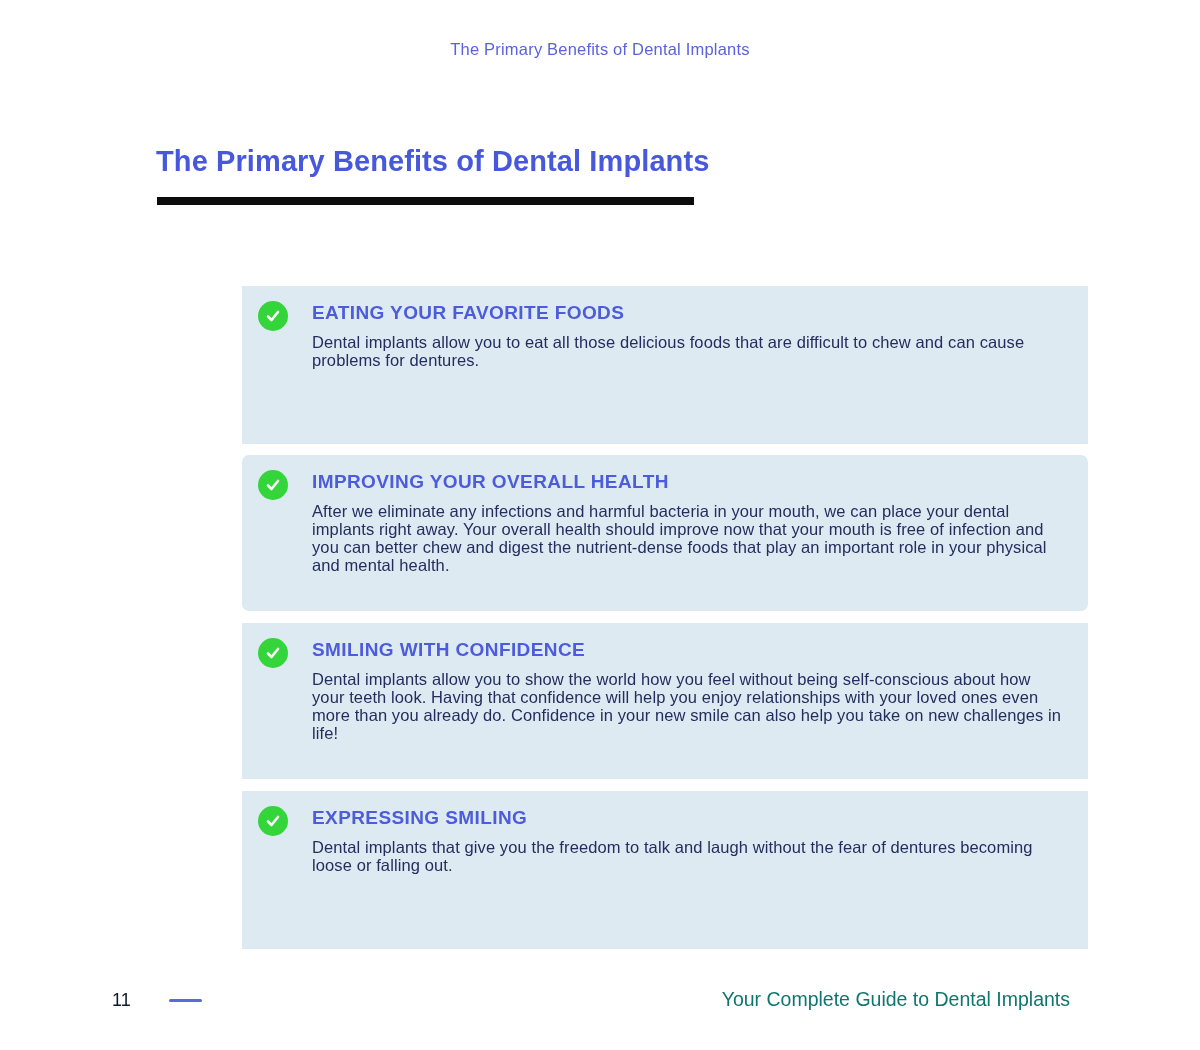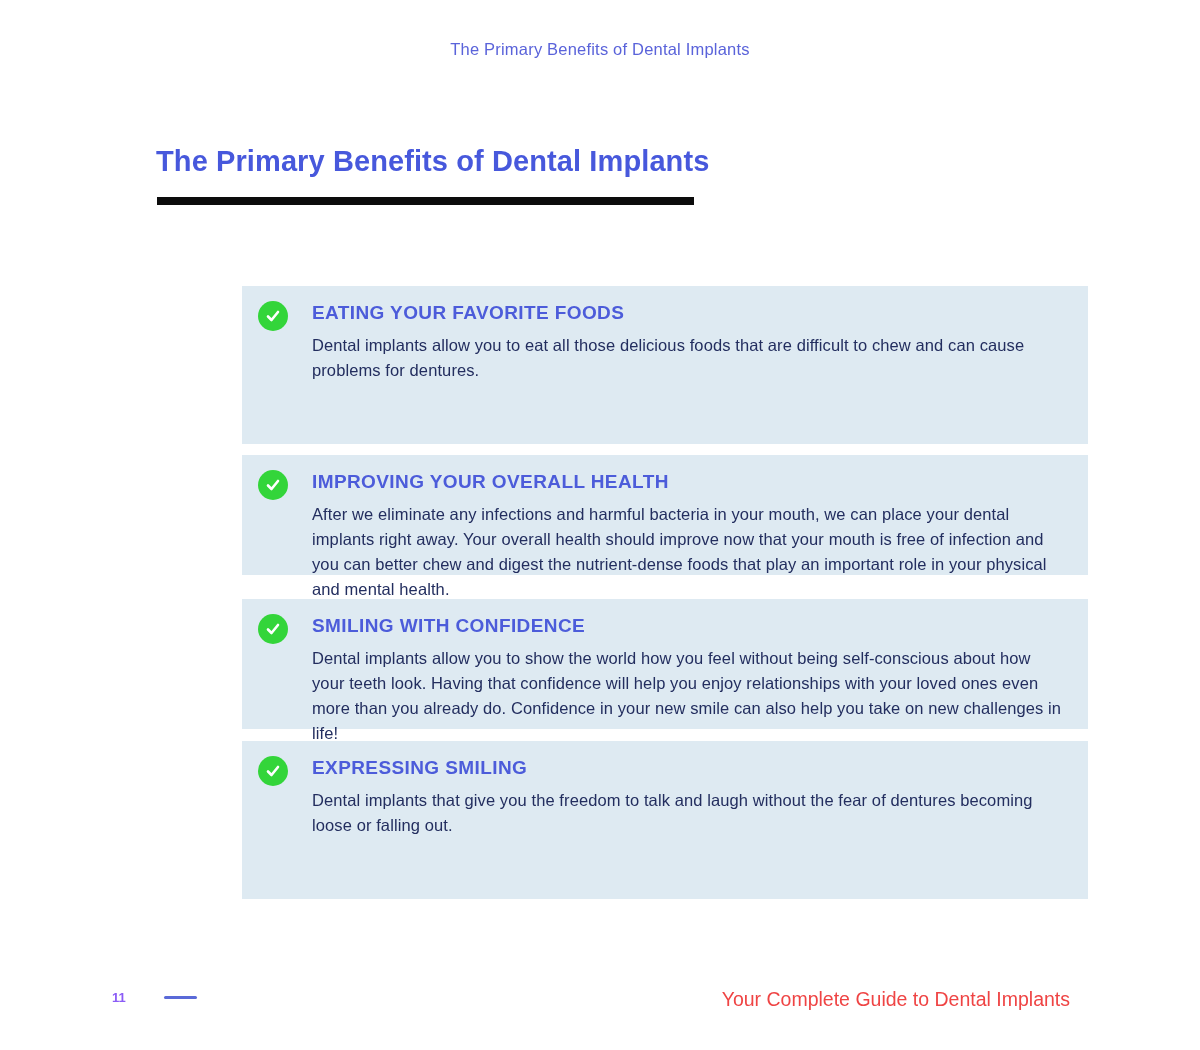--- a/index.html
+++ b/index.html
@@ -50,22 +50,22 @@
     left: 242px;
     width: 846px;
   }
   .card {
     background: #deeaf2;
     display: flex;
     align-items: flex-start;
     padding: 15px 22px 15px 16px;
   }
   .card-1 { height: 158px; margin-bottom: 11px; }
-  .card-2 { height: 120px; margin-bottom: 24px; }
-  .card-3 { height: 130px; margin-bottom: 12px; }
+  .card-2 { height: 156px; margin-bottom: 12px; border-radius: 7px; }
+  .card-3 { height: 156px; margin-bottom: 12px; }
   .card-4 { height: 158px; }
   .icon-col {
     flex: 0 0 54px;
     padding-top: 0px;
   }
   .check-circle {
     width: 30px;
     height: 30px;
     border-radius: 50%;
     background: #33d53a;
@@ -77,57 +77,57 @@
   .text-col { flex: 1; }
   .benefit-heading {
     font-size: 19px;
     font-weight: 600;
     letter-spacing: 0.4px;
     color: #4c5cda;
     margin: 1px 0 9px 0;
   }
   .benefit-body {
     font-size: 16.5px;
-    line-height: 25px;
+    line-height: 18px;
     color: #232e5f;
     letter-spacing: 0.1px;
   }
   .footer {
     position: absolute;
     top: 990px;
     left: 0;
     width: 100%;
     height: 26px;
   }
   .footer-left {
     position: absolute;
     left: 112px;
     top: 0;
     display: flex;
     align-items: center;
     gap: 38px;
   }
   .page-number {
-    font-size: 13px;
-    font-weight: 700;
-    color: #8b5cf6;
+    font-size: 18px;
+    font-weight: 400;
+    color: #0f172a;
   }
   .footer-dash {
     width: 33px;
     height: 3px;
     background: #5a6ad8;
     border-radius: 2px;
   }
   .footer-right {
     position: absolute;
     right: 130px;
     top: -2px;
     font-size: 19.5px;
     font-weight: 500;
-    color: #ef4444;
+    color: #0f766e;
   }
 </style>
 </head>
 <body>
 
 <div class="page">
 
   <div class="running-header">The Primary Benefits of Dental Implants</div>
 
   <h1 class="page-title">The Primary Benefits of Dental Implants</h1>

